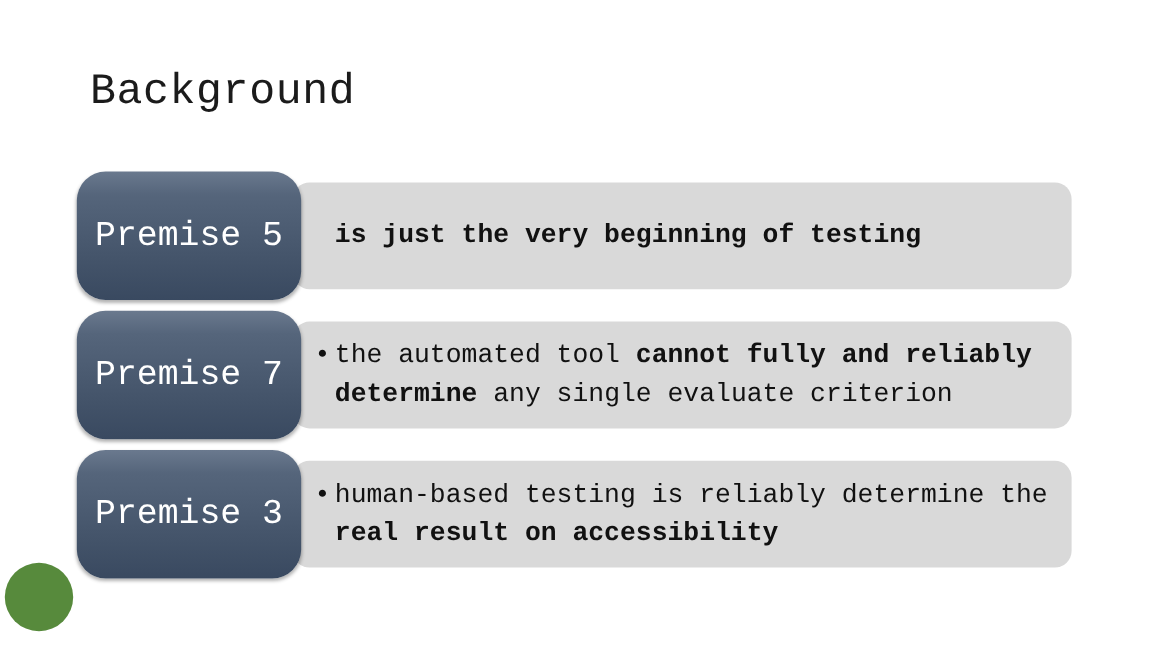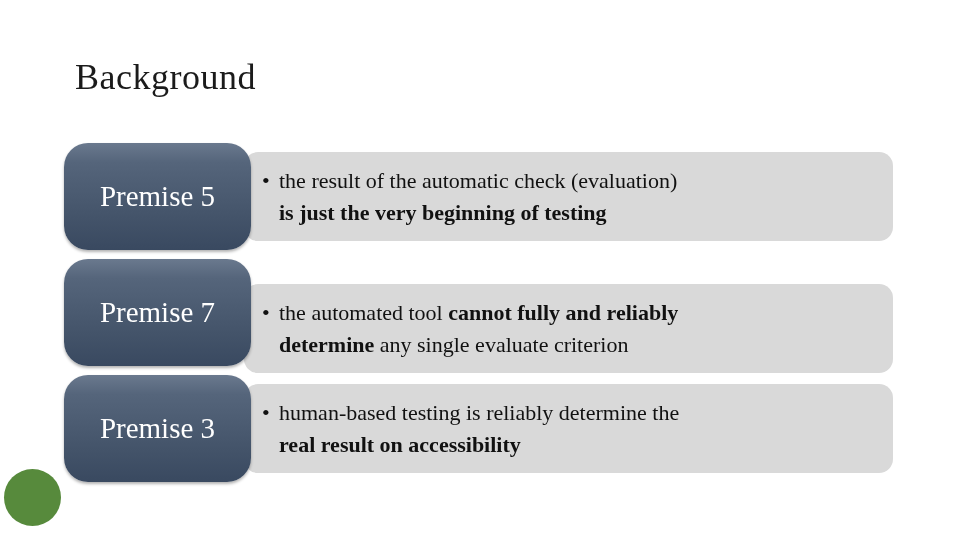--- a/index.html
+++ b/index.html
@@ -1,18 +1,18 @@
 <!DOCTYPE html>
 <html><head>
 <meta charset="utf-8">
 <style>
   html,body{margin:0;padding:0;background:#fff;}
   .slide{
     position:relative;width:960px;height:540px;background:#ffffff;
-    overflow:hidden;font-family:Liberation Serif, serif;
+    overflow:hidden;font-family:Liberation Mono, monospace;
   }
   .slide-title{
     position:absolute;left:75px;top:56px;margin:0;
     font-size:36px;font-weight:400;color:#1b1b1b;letter-spacing:0.5px;
   }
   .row{position:absolute;left:0;top:0;width:960px;height:0;}
   .text-panel{
     position:absolute;left:244px;width:649px;height:89px;
     background:#d9d9d9;border-radius:14px;
     display:flex;align-items:center;z-index:1;
@@ -40,31 +40,30 @@
 </head>
 <body>
 
 <div class="slide">
 
   <h1 class="slide-title">Background</h1>
 
   <div class="row">
     <div class="text-panel" style="top:152px;">
       <div class="textblock">
-          <div class="tline"><span class="bullet">•</span><span>the result of the automatic check (evaluation)</span></div>
           <div class="tline cont"><span class="b">is just the very beginning of testing</span></div>
         </div>
     </div>
     <div class="premise-badge" style="top:143px;">
       <span class="badge-label">Premise 5</span>
     </div>
   </div>
 
   <div class="row">
-    <div class="text-panel" style="top:284px;">
+    <div class="text-panel" style="top:268px;">
       <div class="textblock">
           <div class="tline"><span class="bullet">•</span><span>the automated tool </span><span class="b">cannot fully and reliably</span></div>
           <div class="tline cont"><span class="b">determine</span><span> any single evaluate criterion</span></div>
         </div>
     </div>
     <div class="premise-badge" style="top:259px;">
       <span class="badge-label">Premise 7</span>
     </div>
   </div>
 

